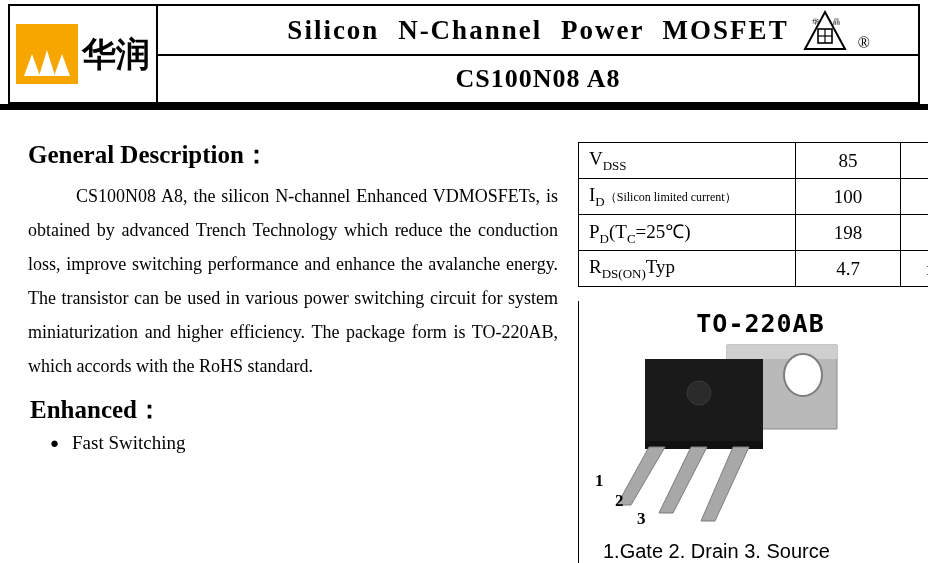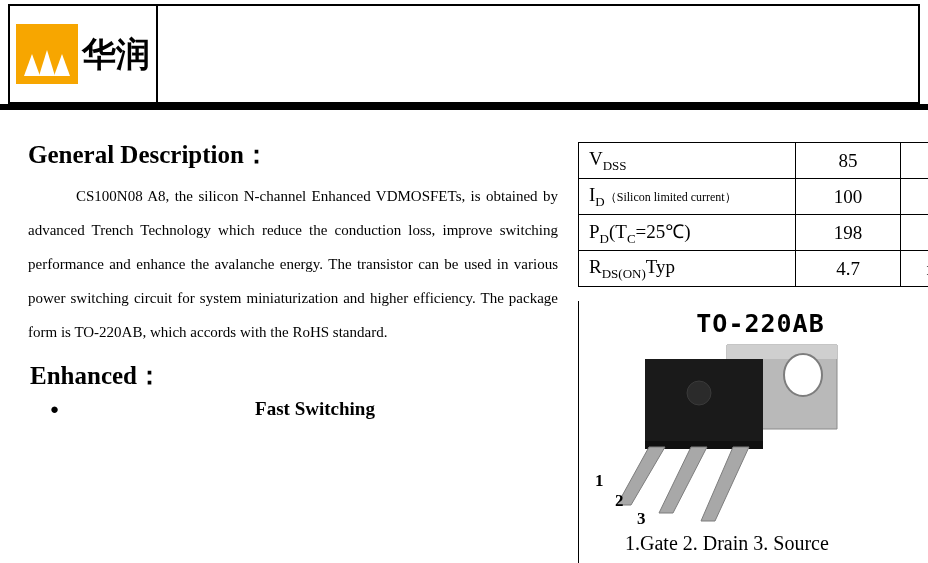--- a/index.html
+++ b/index.html
@@ -135,44 +135,43 @@
     top: 22px;
     width: 530px;
   }
   .section-title {
     font-size: 25px;
     font-weight: bold;
     margin: 0 0 8px 0;
     font-family: "Liberation Serif", serif;
   }
   .desc {
-    font-size: 15px;
+    font-size: 18px;
     line-height: 34px;
     text-align: justify;
     text-justify: inter-word;
     margin: 0;
     text-indent: 48px;
     font-family: "Liberation Serif", serif;
   }
   .features-title {
     font-size: 25px;
     font-weight: bold;
     margin: 10px 0 4px 2px;
   }
   .feature-list {
     margin: 0;
     padding-left: 44px;
     list-style: none;
   }
   .feature-list li {
     font-size: 19px;
-    font-weight: bold;
+    font-weight: normal;
     position: relative;
     line-height: 26px;
-    text-align: center;
   }
   .feature-list li::before {
     content: "\25CF";
     position: absolute;
     left: -22px;
     top: 0;
     font-size: 15px;
   }
 
   
@@ -214,24 +213,23 @@
     font-family: "DejaVu Sans Mono", monospace;
     font-size: 25px;
     font-weight: bold;
     letter-spacing: 1px;
     margin: 8px 0 0 14px;
     text-align: center;
   }
   .pkg-caption {
     position: absolute;
     left: 24px;
-    bottom: 8px;
+    bottom: 0px;
     font-size: 20px;
-    font-family: Liberation Serif, serif;
-    margin-left: 22px;
+    font-family: Liberation Sans, sans-serif;
   }
   .pkg-svg {
     position: absolute;
     left: 8px;
     top: 36px;
   }
   .pin-num {
     position: absolute;
     font-size: 17px;
     font-weight: bold;
@@ -248,20 +246,39 @@
       <div class="logo-mark">
         <svg class="peaks" width="50" height="28" viewBox="0 0 50 28">
           <polygon points="2,28 10,6 18,28" fill="#ffffff"></polygon>
           <polygon points="17,28 25,2 33,28" fill="#ffffff"></polygon>
           <polygon points="32,28 40,6 48,28" fill="#ffffff"></polygon>
         </svg>
       </div>
       <span class="logo-cn">华润</span>
     </div>
 
+    <div class="title-cell">
+      <div class="title-row-1">
+        <span class="title-main">Silicon    N-Channel    Power    MOSFET</span>
+        <span class="brand-badge">
+          <svg width="46" height="44" viewBox="0 0 46 44">
+            <polygon points="23,3 43,40 3,40" fill="none" stroke="#000" stroke-width="2"></polygon>
+            <rect x="16" y="20" width="14" height="14" fill="none" stroke="#000" stroke-width="1.6"></rect>
+            <line x1="23" y1="20" x2="23" y2="34" stroke="#000" stroke-width="1.2"></line>
+            <line x1="16" y1="27" x2="30" y2="27" stroke="#000" stroke-width="1.2"></line>
+            <text x="10" y="15" font-size="7" font-family="DejaVu Sans, sans-serif">华</text>
+            <text x="31" y="15" font-size="7" font-family="DejaVu Sans, sans-serif">晶</text>
+          </svg>
+        </span>
+        <span class="reg-mark">®</span>
+      </div>
+      <div class="title-row-2">
+        <span class="part-number">CS100N08 A8</span>
+      </div>
+    </div>
 
   </div>
 </div>
 
 <div class="content">
 
   <div class="left-col">
     <h2 class="section-title">General Description：</h2>
     <p class="desc">CS100N08 A8, the silicon N-channel Enhanced VDMOSFETs, is obtained by advanced Trench Technology which reduce the conduction loss, improve switching performance and enhance the avalanche energy. The transistor can be used in various power switching circuit for system miniaturization and higher efficiency. The package form is TO-220AB, which accords with the RoHS standard.</p>
 

